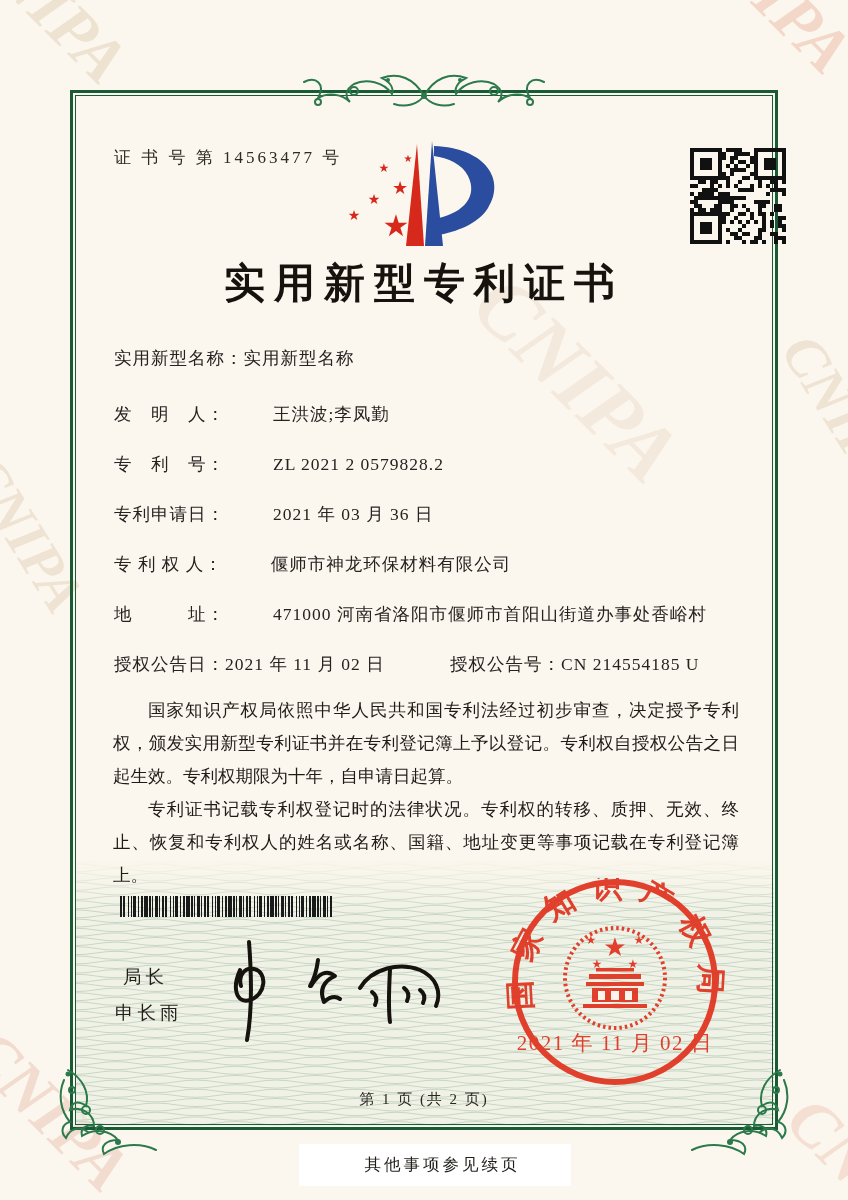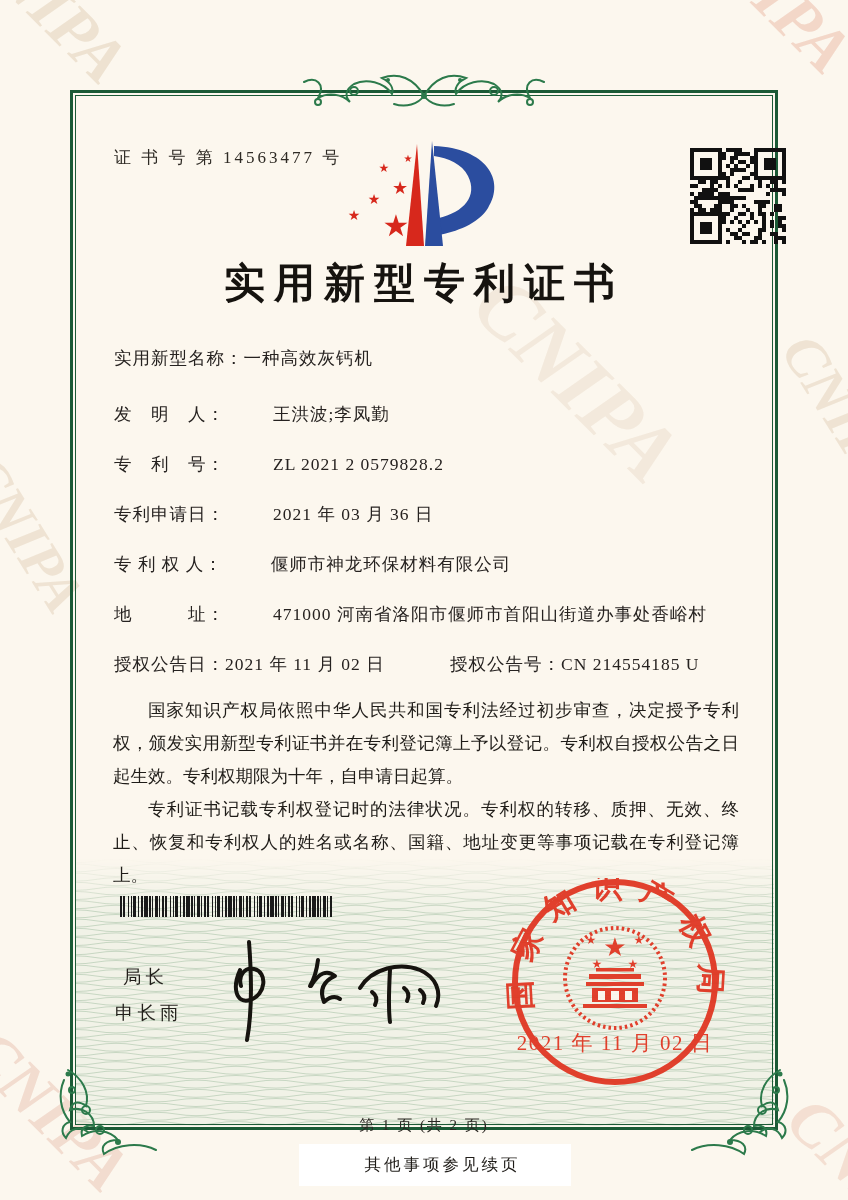--- a/index.html
+++ b/index.html
@@ -62,21 +62,21 @@
   .waveband{
     position:absolute;left:76px;top:858px;width:698px;height:268px;
     -webkit-mask-image:linear-gradient(to bottom,transparent 0,#000 52px);
     mask-image:linear-gradient(to bottom,transparent 0,#000 52px);
   }
   .barcode{position:absolute;left:120px;top:896px;}
   .director-label{position:absolute;left:123px;top:964px;font-size:18.5px;letter-spacing:4px;color:#221f1b;}
   .director-name{position:absolute;left:115px;top:1000px;font-size:18.5px;letter-spacing:4px;color:#221f1b;}
   .signature{position:absolute;left:214px;top:936px;}
   .seal{position:absolute;left:504px;top:878px;}
-  .page-num{position:absolute;left:0;top:1090px;width:100%;text-align:center;font-size:15px;letter-spacing:2px;color:#2a2722;margin-top:26px;}
+  .page-num{position:absolute;left:0;top:1090px;width:100%;text-align:center;font-size:15px;letter-spacing:2px;color:#2a2722;}
   .note-strip{
     position:absolute;left:299px;top:1144px;width:272px;height:42px;background:#ffffff;
     display:flex;align-items:center;justify-content:center;padding-left:15px;
   }
   .note-strip span{font-size:16.5px;letter-spacing:3px;color:#1f1c18;}
 </style>
 </head>
 <body>
 
 <div class="page">
@@ -401,21 +401,21 @@
         <rect x="2" y="66" width="28" height="28" fill="none" stroke="#111" stroke-width="4"></rect>
         <rect x="10" y="74" width="12" height="12" fill="#111"></rect>
       </svg>
   </div>
 
   <div class="title">实用新型专利证书</div>
 
   <div class="fields">
     <div class="frow r1">
       <span class="flabel">实用新型名称：</span>
-      <span class="fvalue">一种高效灰钙机</span>
+      <span class="fvalue">实用新型名称</span>
     </div>
     <div class="frow r2">
       <span class="flabel">发　明　人：</span>
       <span class="fvalue">王洪波;李凤勤</span>
     </div>
     <div class="frow r2">
       <span class="flabel">专　利　号：</span>
       <span class="fvalue">ZL 2021 2 0579828.2</span>
     </div>
     <div class="frow r2">

